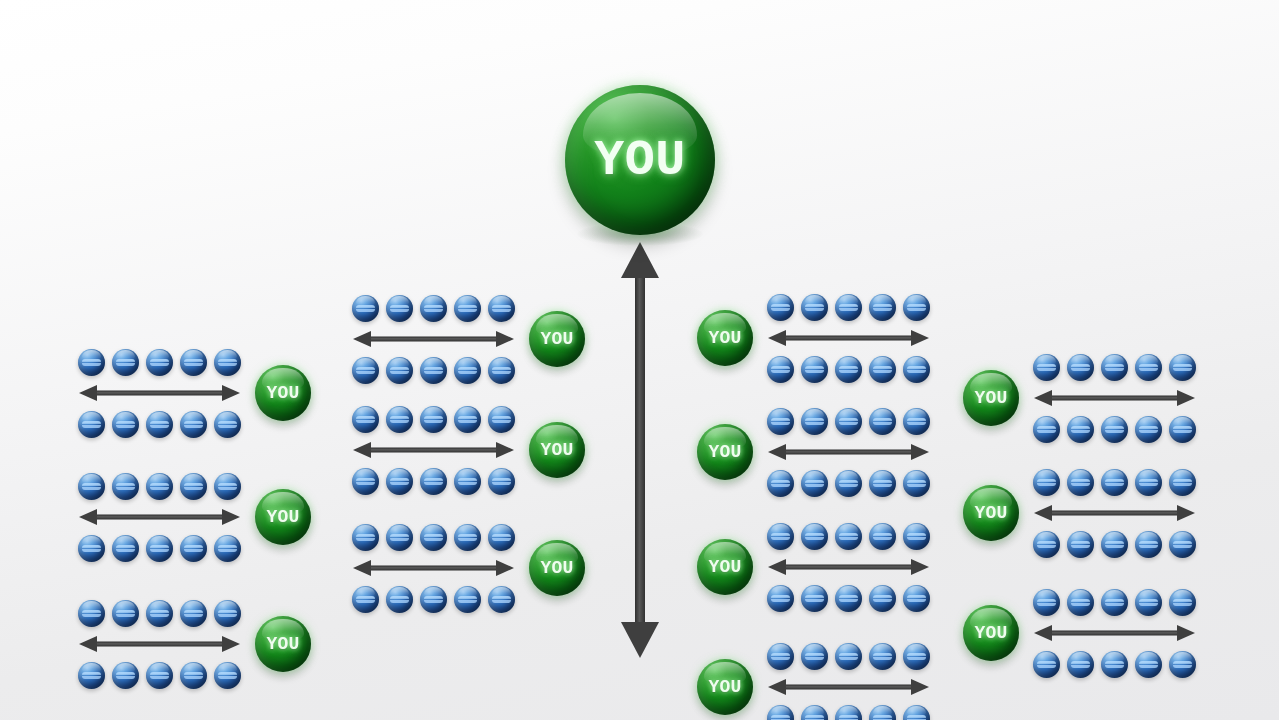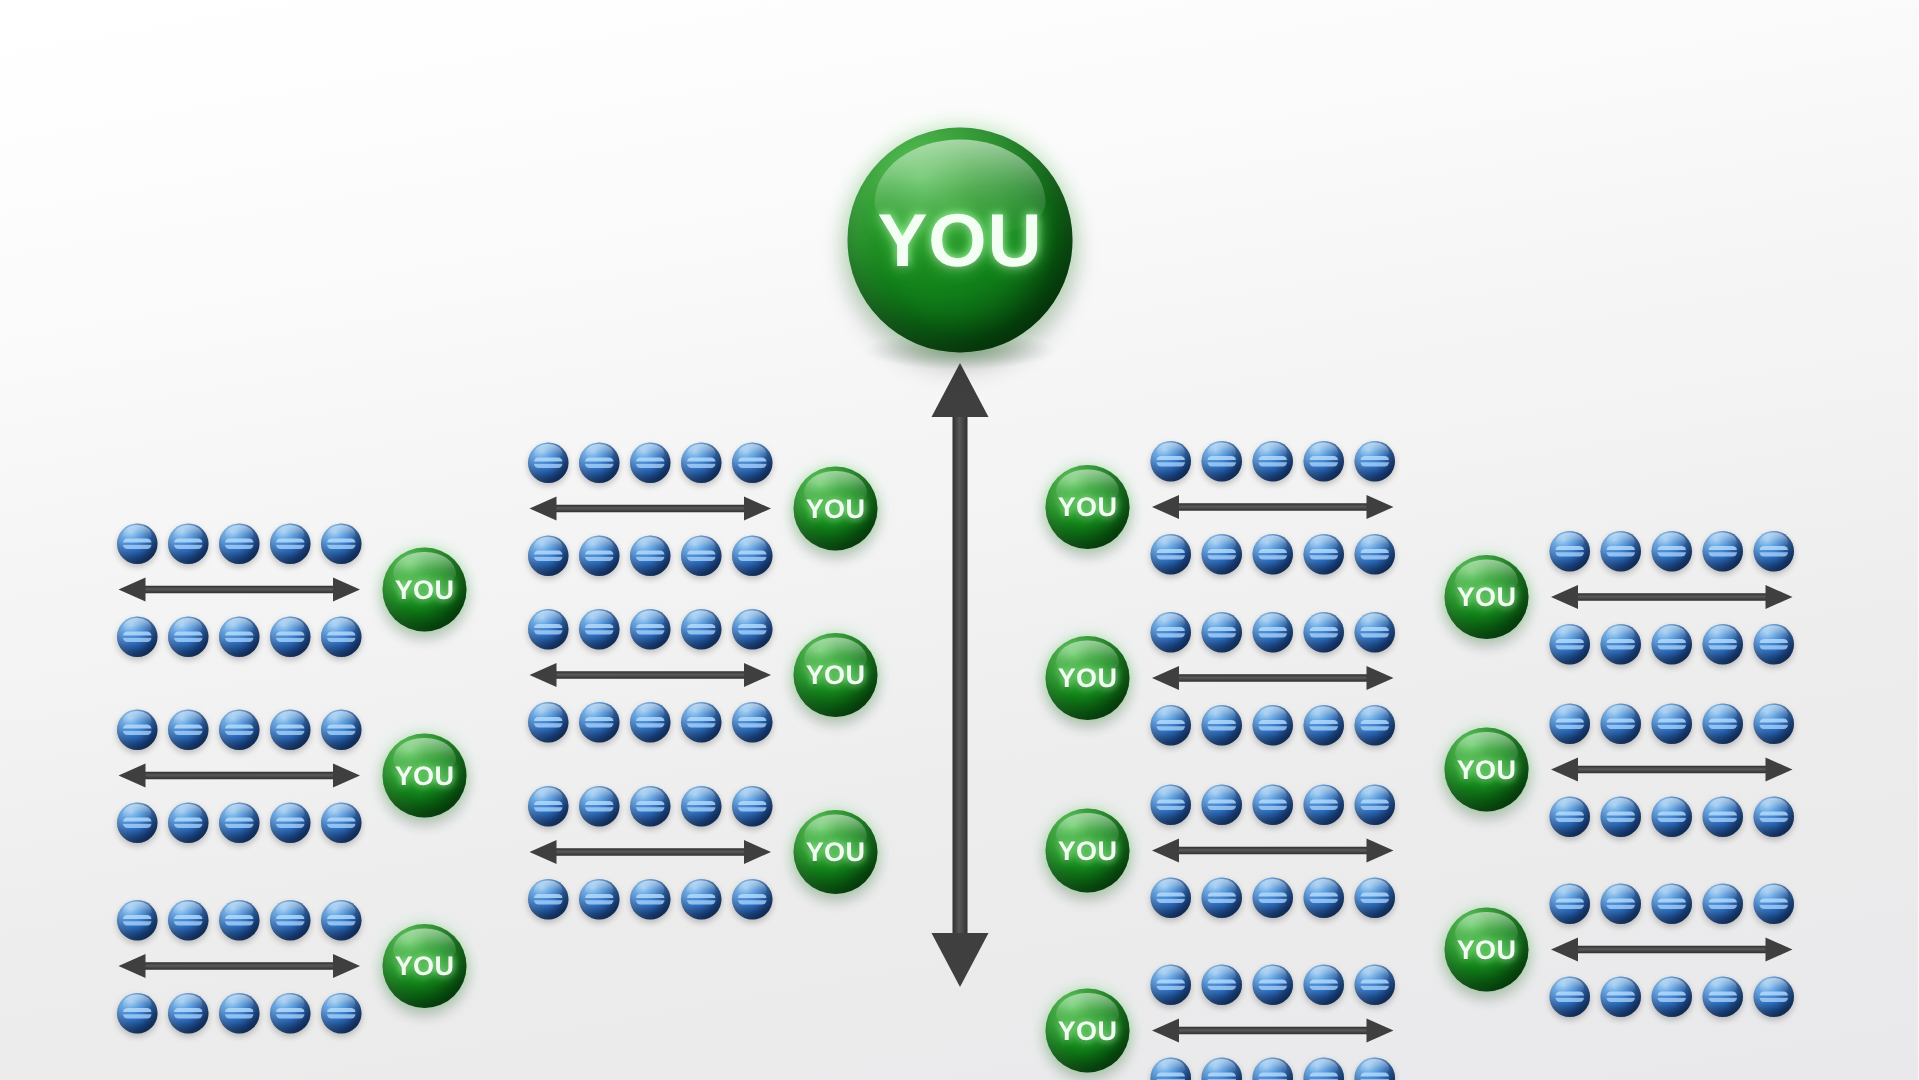--- a/index.html
+++ b/index.html
@@ -6,21 +6,21 @@
   html, body {
     margin: 0;
     padding: 0;
     background: #ffffff;
   }
   #stage {
     position: relative;
     width: 1279px;
     height: 720px;
     overflow: hidden;
-    font-family: Liberation Sans, sans-serif;
+    font-family: Liberation Mono, monospace;
     background: linear-gradient(170deg, #ffffff 0%, #fdfdfd 14%, #f4f4f5 45%, #ececed 72%, #e9e9eb 100%);
   }
 
   
   .hub {
     position: absolute;
     border-radius: 50%;
     display: flex;
     align-items: center;
     justify-content: center;

